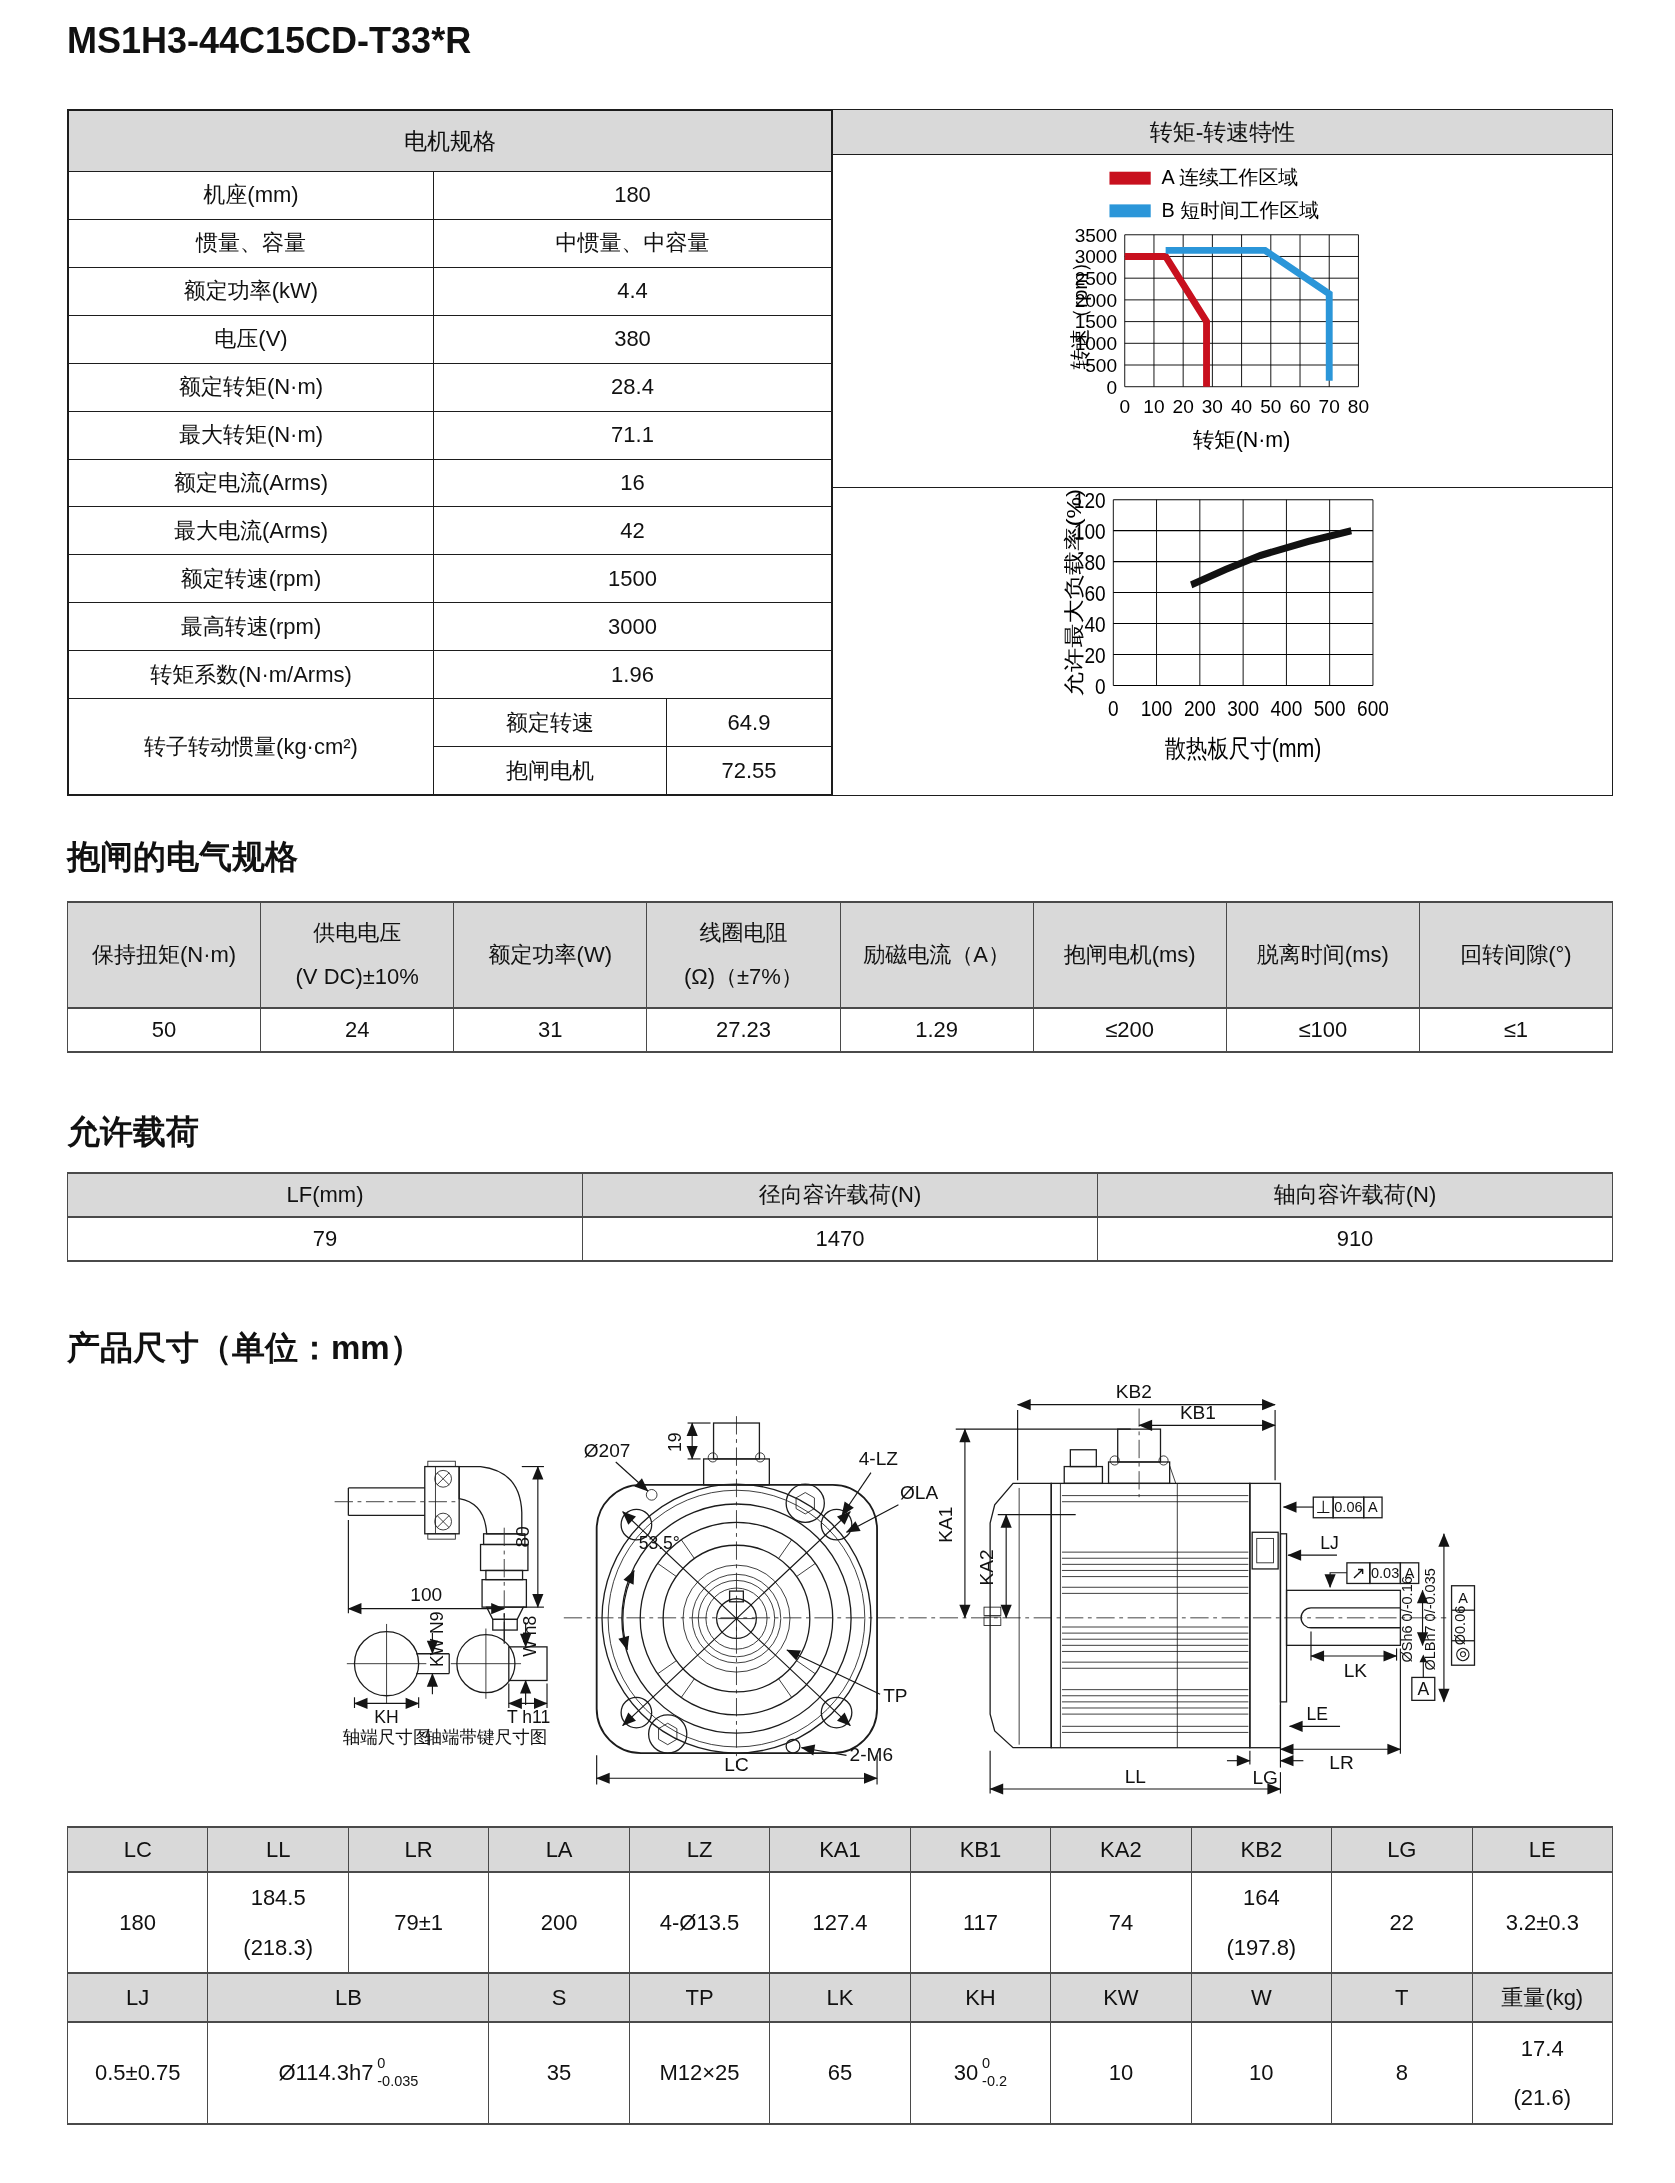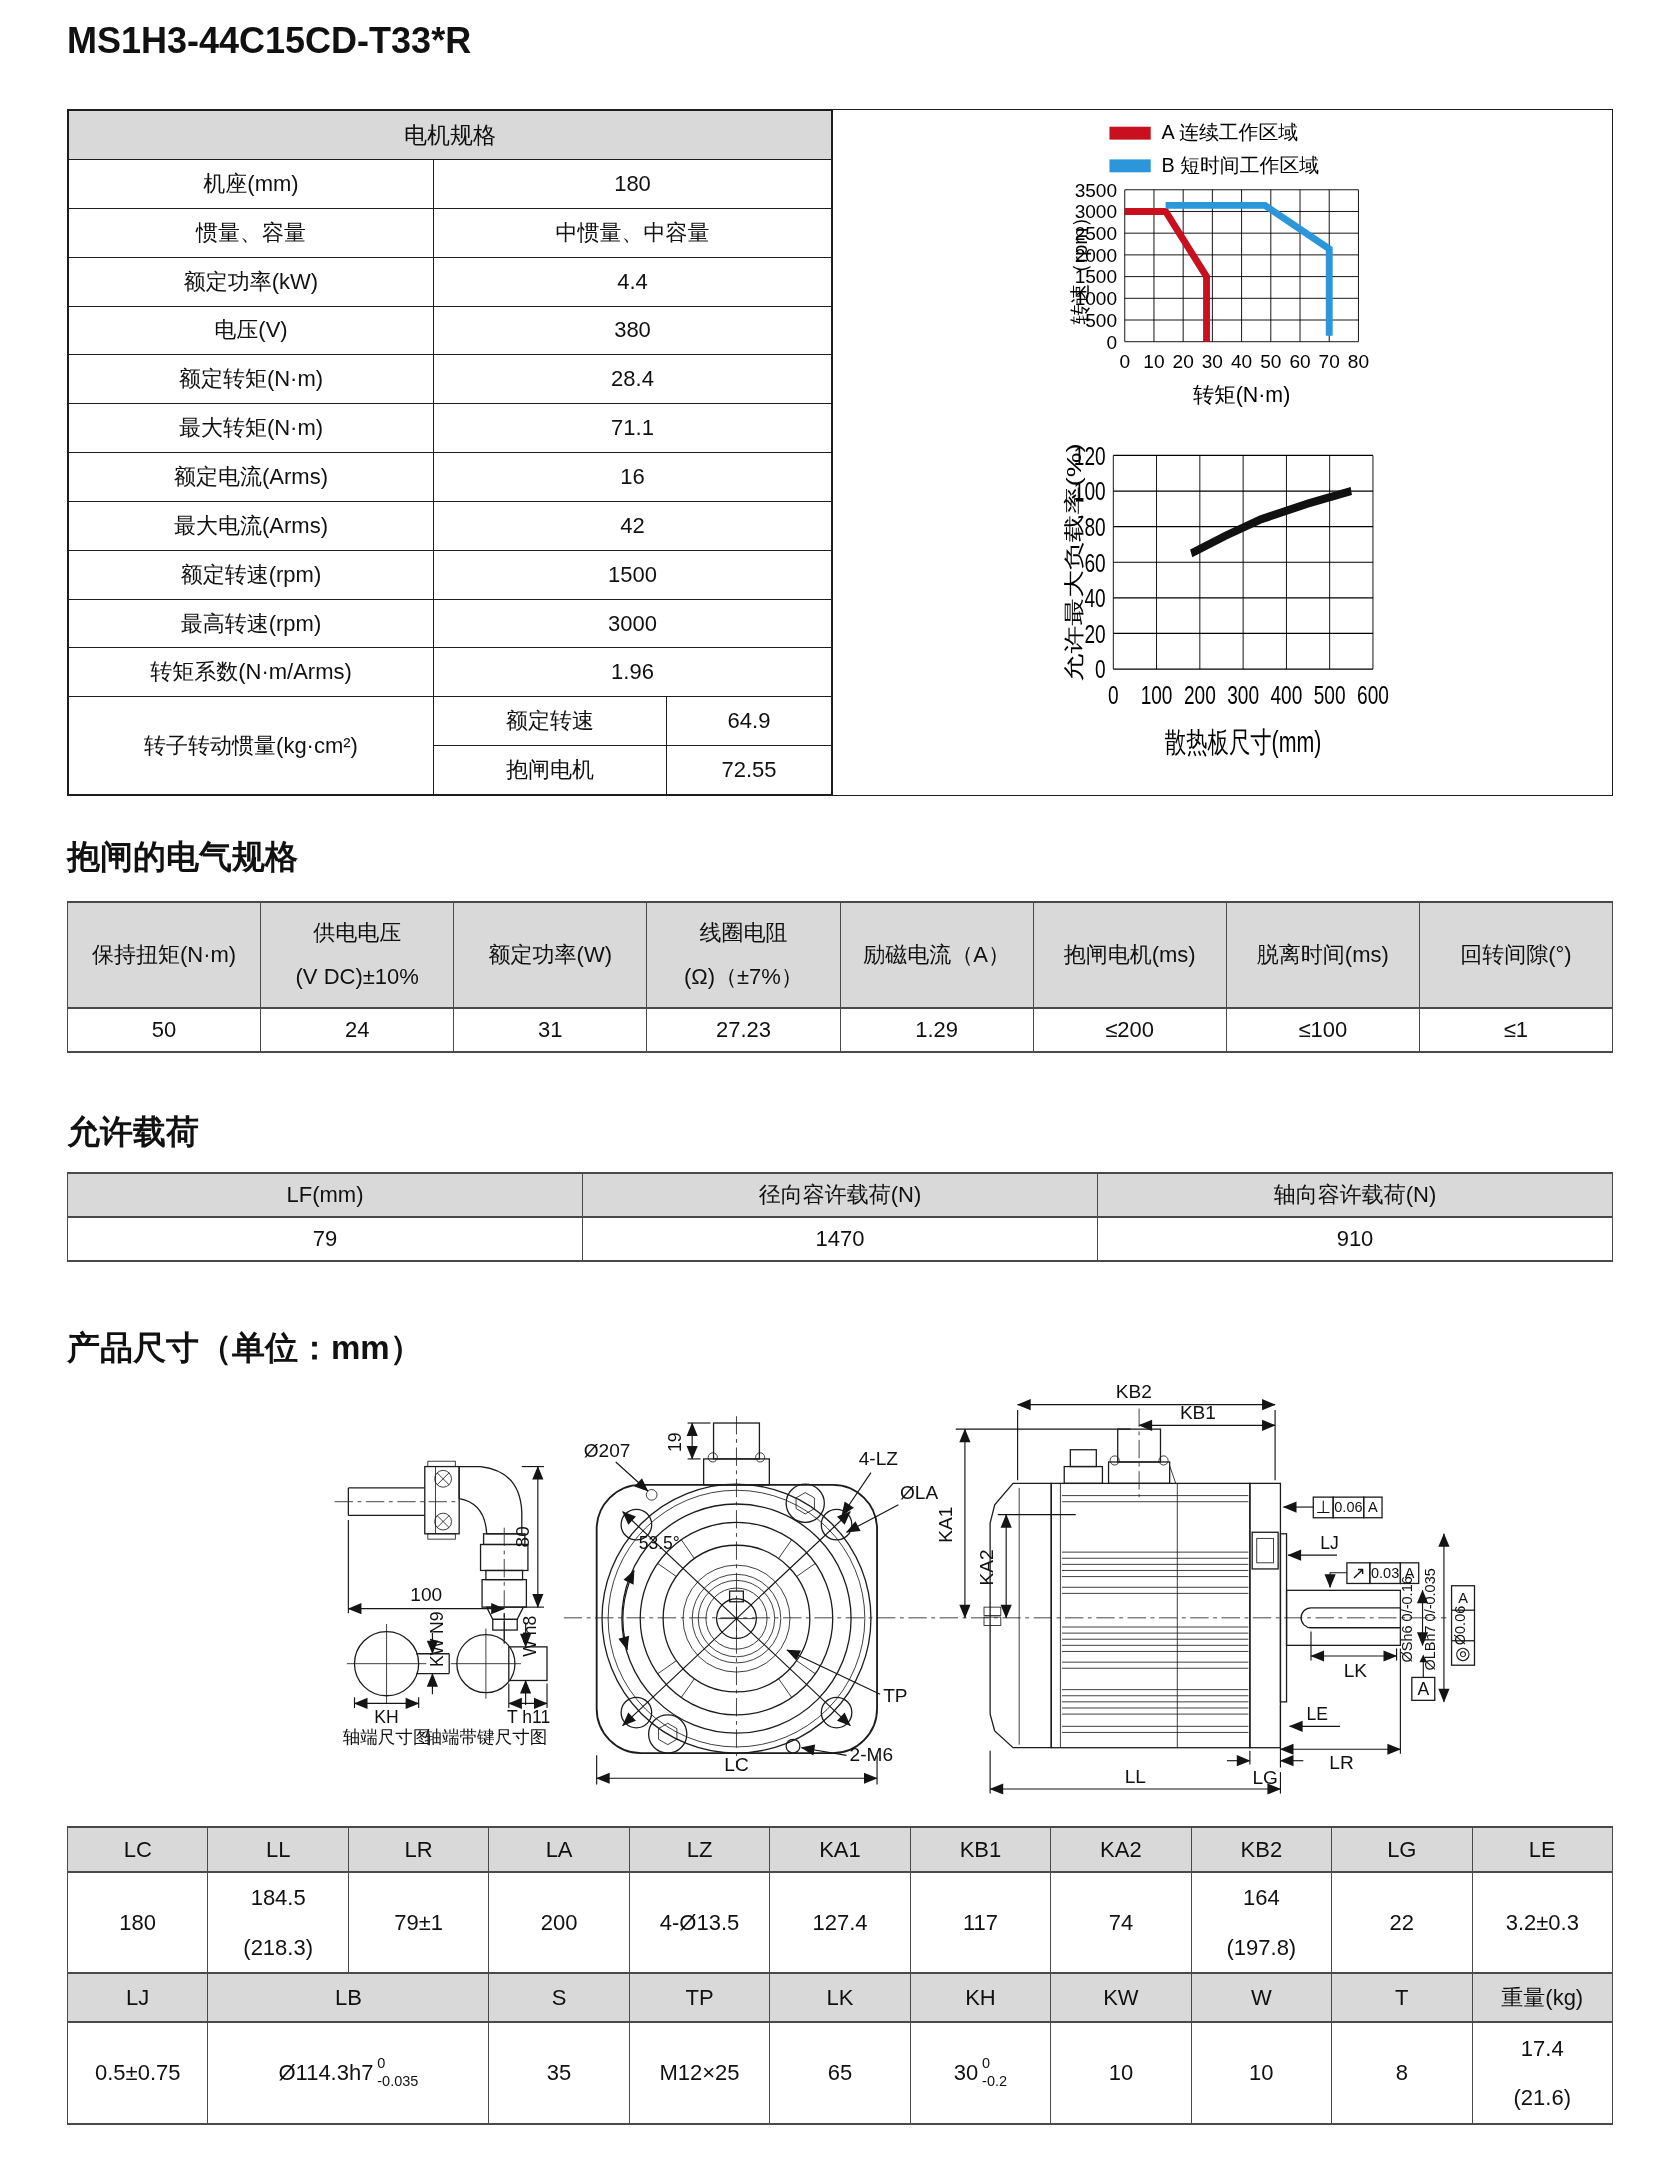--- a/index.html
+++ b/index.html
@@ -4,21 +4,21 @@
 <style>
   html,body{margin:0;padding:0;background:#fff}
   body{width:1676px;height:2183px;position:relative;font-family:"Liberation Sans","DejaVu Sans",sans-serif;color:#111;-webkit-font-smoothing:antialiased}
   #page{position:absolute;inset:0}
   h1.title{position:absolute;left:67px;top:20px;font-size:36px;margin:0;font-weight:bold;letter-spacing:0px}
   .sec-title{position:absolute;left:67px;font-size:33px;font-weight:bold}
   
   .topwrap{position:absolute;left:67px;top:109px;width:1546px;height:687px;border:1.9px solid #1d1d1d;display:flex;box-sizing:border-box}
   .spec{width:765px;flex:none;border-right:1.5px solid #1d1d1d;box-sizing:border-box}
   .spec-table{width:100%;height:100%;border-collapse:collapse;table-layout:fixed}
-  .spec-table td{border:1.2px solid #1d1d1d;text-align:center;vertical-align:middle;font-size:22px;padding:2px}
+  .spec-table td{border:1.2px solid #1d1d1d;text-align:center;vertical-align:middle;font-size:22px;padding:8px}
   .spec-table tr.sh td{background:#d9d9d9;height:44px;font-size:23px;border-bottom:1.5px solid #1d1d1d}
   .chartcol{flex:1;display:flex;flex-direction:column;min-width:0}
   .chead{height:44px;flex:none;background:#d9d9d9;border-bottom:1.5px solid #1d1d1d;display:flex;align-items:center;justify-content:center;font-size:23px}
   .chead+ .chartbox{border-bottom:1.5px solid #1d1d1d}
   .chartbox{flex:none;height:332px;position:relative;background:#fff}
   .chartbox.grow{flex:1;height:auto}
   .chartbox svg{display:block;width:100%;height:100%}
   
   .dtable{position:absolute;left:67px;width:1546px;border-collapse:collapse;table-layout:fixed}
   .dtable th,.dtable td{border-left:1.2px solid #4a4a4a;border-right:1.2px solid #4a4a4a;border-top:2.3px solid #4a4a4a;border-bottom:2.3px solid #4a4a4a;text-align:center;vertical-align:middle;font-size:22px;font-weight:normal;padding:0}
@@ -110,20 +110,21 @@
               <td>64.9</td>
             </tr>
             <tr>
               <td>抱闸电机</td>
               <td>72.55</td>
             </tr>
           </tbody>
       </table>
     </div>
     <div class="chartcol">
+      <div class="chead">转矩-转速特性</div>
       <div class="chartbox" id="chart1">
           <svg viewBox="0 0 1020 437" preserveAspectRatio="none">
             <line x1="382" y1="105" x2="382" y2="305" stroke="#000" stroke-width="1.2"></line>
             <line x1="420.25" y1="105" x2="420.25" y2="305" stroke="#000" stroke-width="1.2"></line>
             <line x1="458.5" y1="105" x2="458.5" y2="305" stroke="#000" stroke-width="1.2"></line>
             <line x1="496.75" y1="105" x2="496.75" y2="305" stroke="#000" stroke-width="1.2"></line>
             <line x1="535" y1="105" x2="535" y2="305" stroke="#000" stroke-width="1.2"></line>
             <line x1="573.25" y1="105" x2="573.25" y2="305" stroke="#000" stroke-width="1.2"></line>
             <line x1="611.5" y1="105" x2="611.5" y2="305" stroke="#000" stroke-width="1.2"></line>
             <line x1="649.75" y1="105" x2="649.75" y2="305" stroke="#000" stroke-width="1.2"></line>

